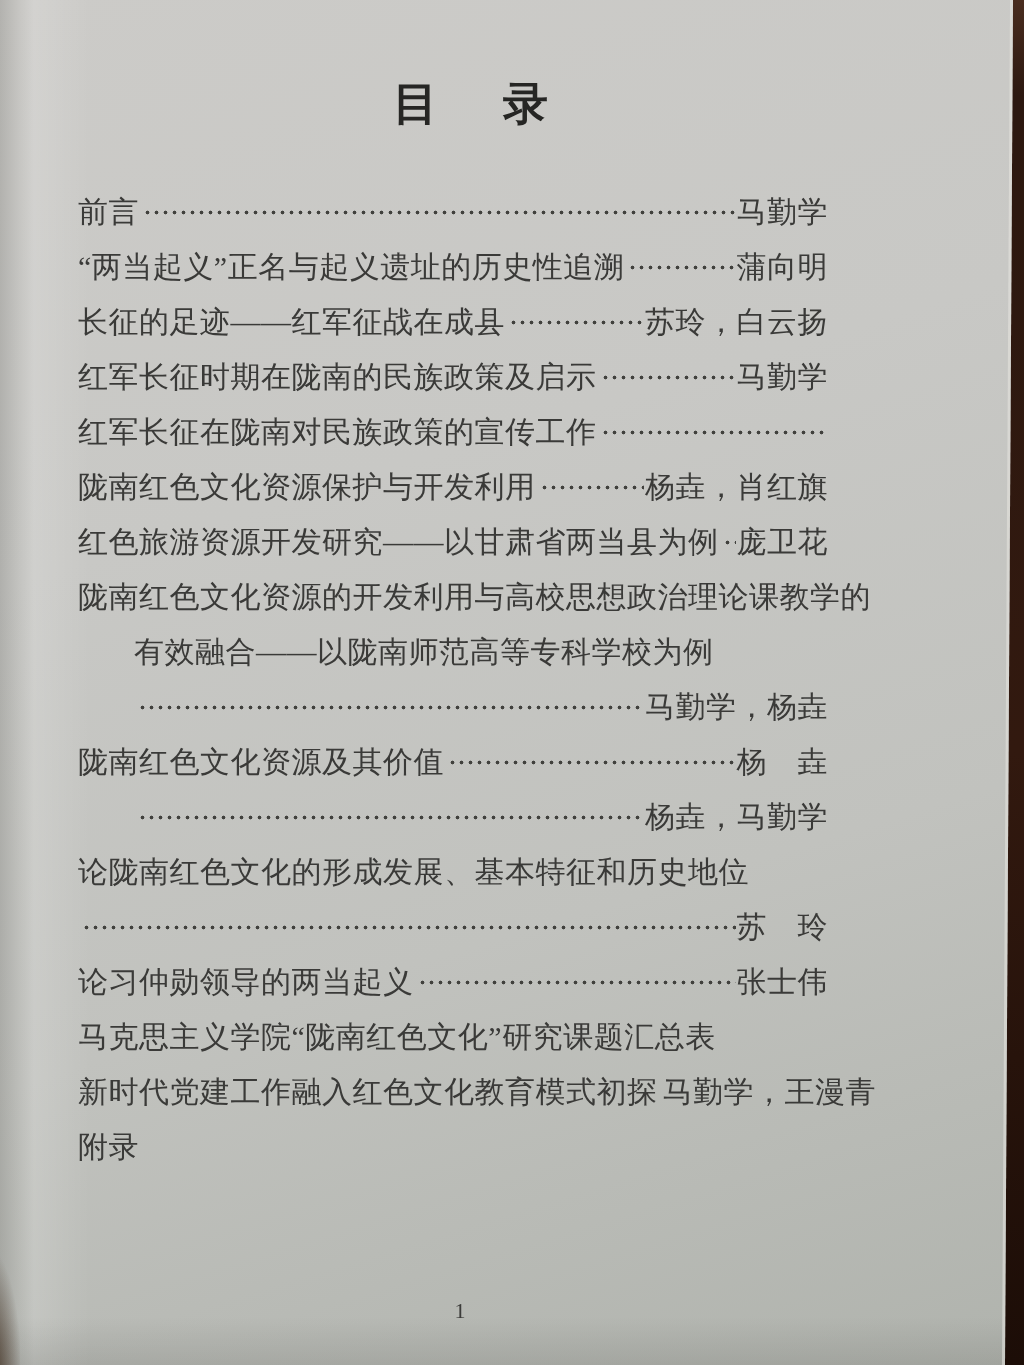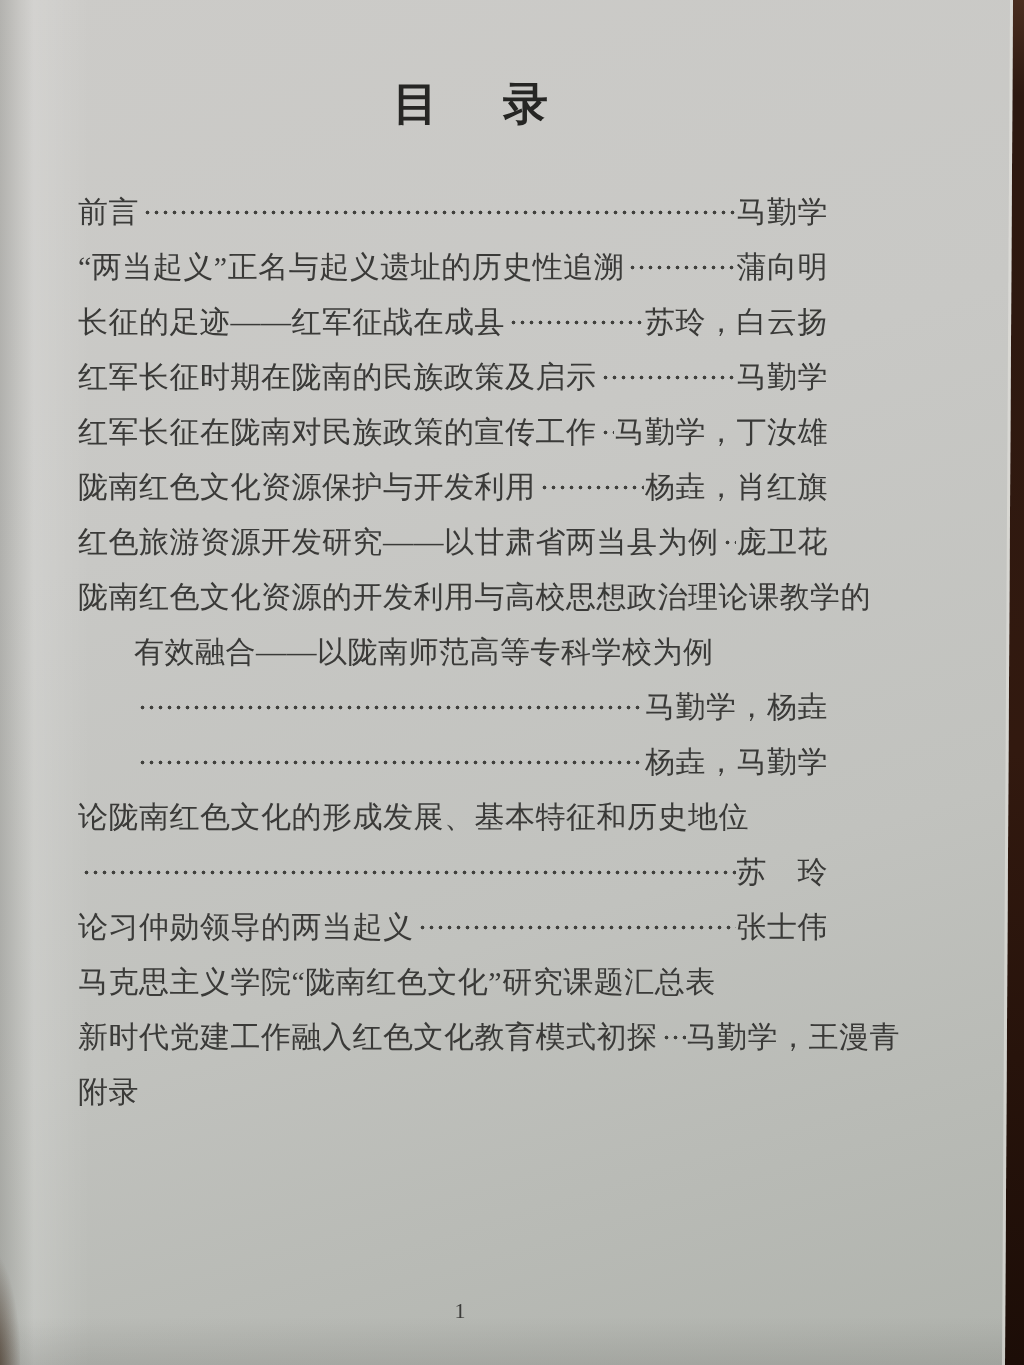--- a/index.html
+++ b/index.html
@@ -145,21 +145,20 @@
     <span class="entry-authors">苏玲，白云扬</span>
   </div>
         <div class="entry">
     <span class="entry-title">红军长征时期在陇南的民族政策及启示</span>
     <span class="leader"></span>
     <span class="entry-authors">马勤学</span>
   </div>
         <div class="entry">
     <span class="entry-title">红军长征在陇南对民族政策的宣传工作</span>
     <span class="leader"></span>
-    <span class="entry-authors">马勤学，丁汝雄</span>
   </div>
         <div class="entry">
     <span class="entry-title">陇南红色文化资源保护与开发利用</span>
     <span class="leader"></span>
     <span class="entry-authors">杨垚，肖红旗</span>
   </div>
         <div class="entry">
     <span class="entry-title">红色旅游资源开发研究——以甘肃省两当县为例</span>
     <span class="leader"></span>
     <span class="entry-authors">庞卫花</span>
@@ -170,20 +169,25 @@
   </div>
         <div class="entry indent">
     <span class="entry-title">有效融合——以陇南师范高等专科学校为例</span>
 
   </div>
         <div class="entry indent">
 
     <span class="leader"></span>
     <span class="entry-authors">马勤学，杨垚</span>
   </div>
+        <div class="entry">
+    <span class="entry-title">陇南红色文化资源及其价值</span>
+    <span class="leader"></span>
+    <span class="entry-authors">杨　垚</span>
+  </div>
         <div class="entry indent">
 
     <span class="leader"></span>
     <span class="entry-authors">杨垚，马勤学</span>
   </div>
         <div class="entry">
     <span class="entry-title">论陇南红色文化的形成发展、基本特征和历史地位</span>
 
   </div>
         <div class="entry">

